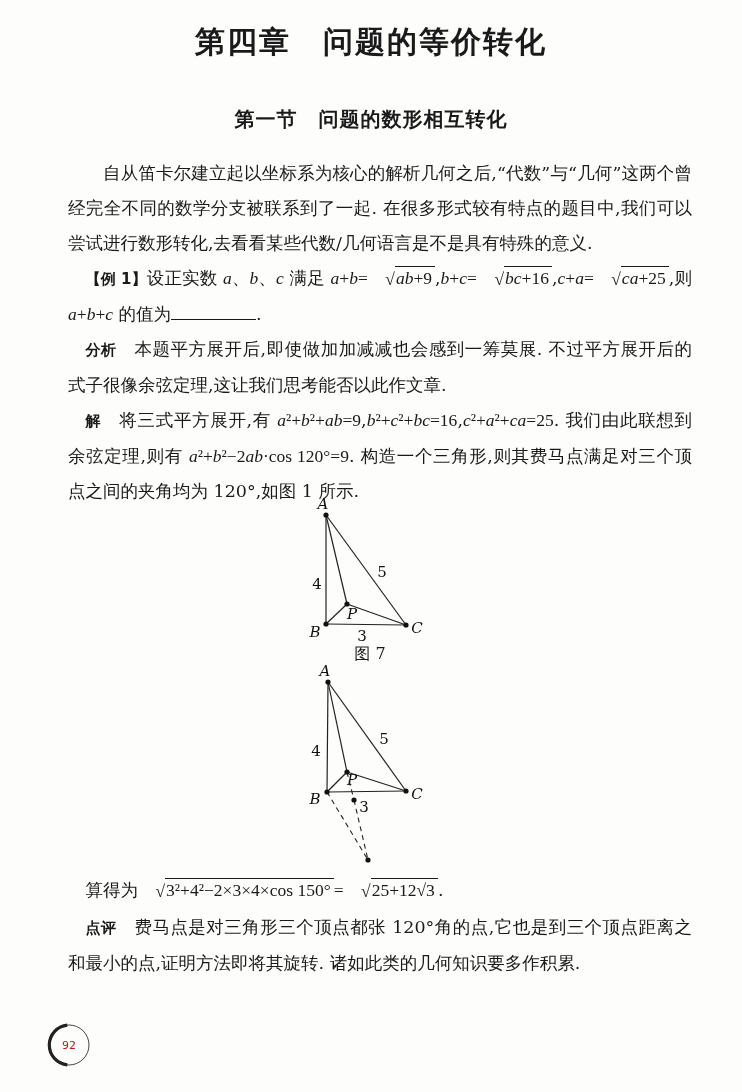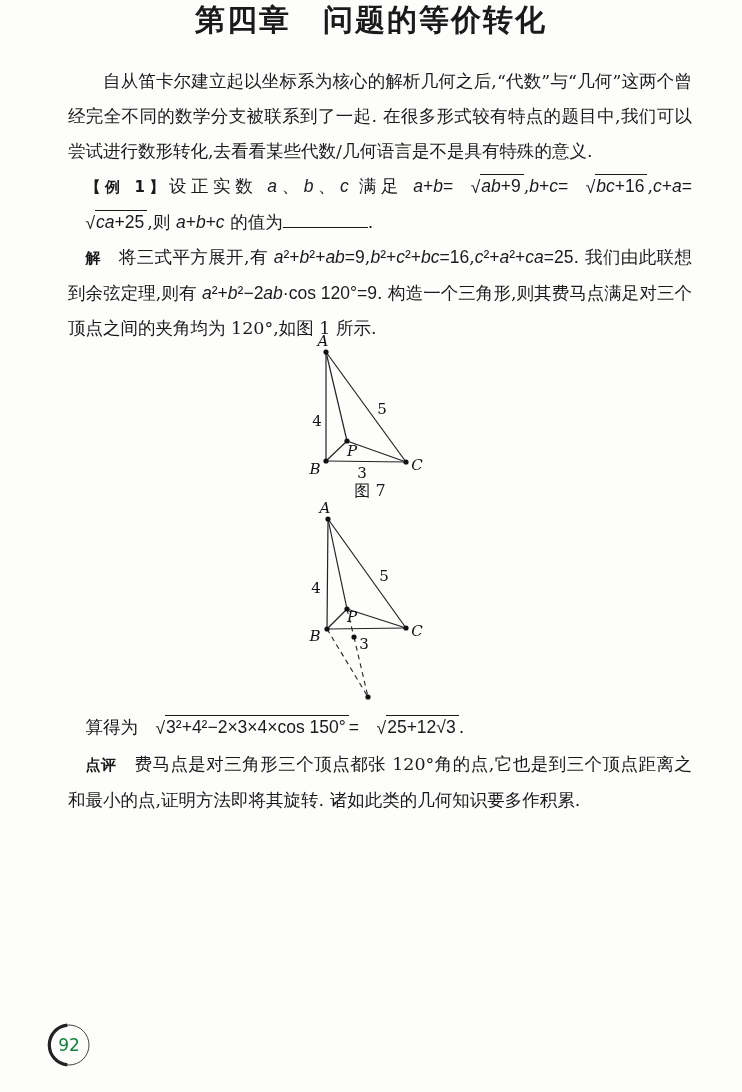--- a/index.html
+++ b/index.html
@@ -2,76 +2,78 @@
 <html><head>
 <meta charset="utf-8">
 <style>
   html,body { margin:0; padding:0; background:#e8e8e8; }
   .page {
     position:relative; width:742px; height:1092px; margin:0 auto;
     background:#fdfdfc; color:#1a1a1a; overflow:hidden;
     font-family:"DejaVu Serif","Liberation Serif",serif;
   }
   .chapter-title {
-    margin:0; padding-top:0; text-align:center;
+    margin:0; padding-top:22px; text-align:center;
     font-size:30px; line-height:40px; font-weight:700; letter-spacing:2px;
   }
   .section-title {
     margin:44px 0 0 0; text-align:center;
     font-size:20px; line-height:26px; font-weight:700; letter-spacing:1px;
   }
   .content {
     margin:24px 50px 11px 68px;
     font-size:17.5px; line-height:35px; text-align:justify;
   }
   .para { margin:0; }
   .indent  { text-indent:2em; }
   .indent1 { text-indent:1em; }
   .tok-bold {
     font-weight:700;
     font-family:"DejaVu Sans","Liberation Sans",sans-serif;
     font-size:15px;
   }
-  .tok-math, .sqrt { font-family:Liberation Sans, sans-serif; white-space:nowrap; }
+  .tok-math, .sqrt { font-family:Liberation Serif, serif; white-space:nowrap; }
   .tok-math i, .rad i { font-style:italic; }
   .sqrt { display:inline; }
   .rsign { display:inline-block; transform:translateY(1px); }
   .rad { border-top:1.4px solid #1a1a1a; padding:1px 3px 0 1px; }
   .blank {
     display:inline-block; width:85px; height:1em;
     border-bottom:1.4px solid #1a1a1a;
   }
   .figure { margin:0; text-align:center; transform:translateX(-10px); }
   .figure svg { display:block; margin:0 auto; }
   .fig1 { margin-top:-12px; }
   .fig2 { margin-top:2px; }
   .fig-caption { font-size:16px; line-height:19px; margin-top:-3px; }
   .result-line { line-height:40px; }
   .page-number { position:absolute; left:44px; top:1020px; width:50px; height:50px; }
   .page-number svg { position:absolute; left:0; top:0; }
   .page-number .num {
     position:absolute; left:0; top:0; width:50px; height:50px;
     display:flex; align-items:center; justify-content:center;
-    font-family:"DejaVu Sans","Liberation Sans",sans-serif; font-size:17px; color:#15803d;
+    font-family:"DejaVu Sans","Liberation Sans",sans-serif; font-size:11px; color:#b91c1c;
   }
 </style>
 </head>
 <body>
 
 <div class="page">
 
   <h1 class="chapter-title">第四章　问题的等价转化</h1>
 
+  <h2 class="section-title">第一节　问题的数形相互转化</h2>
 
   <div class="content">
 
     <p class="para indent"><span class="tok-text">自从笛卡尔建立起以坐标系为核心的解析几何之后,“代数”与“几何”这两个曾经完全不同的数学分支被联系到了一起. 在很多形式较有特点的题目中,我们可以尝试进行数形转化,去看看某些代数/几何语言是不是具有特殊的意义.</span></p>
 
     <p class="para indent1"><span class="tok-bold">【例 1】</span><span class="tok-text">设正实数 </span><span class="tok-math"><i>a</i>、<i>b</i>、<i>c</i></span><span class="tok-text"> 满足 </span><span class="tok-math"><i>a</i>+<i>b</i>=</span><span class="sqrt"><span class="rsign">√</span><span class="rad"><i>ab</i>+9</span></span><span class="tok-text">,</span><span class="tok-math"><i>b</i>+<i>c</i>=</span><span class="sqrt"><span class="rsign">√</span><span class="rad"><i>bc</i>+16</span></span><span class="tok-text">,</span><span class="tok-math"><i>c</i>+<i>a</i>=</span><span class="sqrt"><span class="rsign">√</span><span class="rad"><i>ca</i>+25</span></span><span class="tok-text">,则 </span><span class="tok-math"><i>a</i>+<i>b</i>+<i>c</i></span><span class="tok-text"> 的值为</span><span class="blank" style="width: 85px;"></span><span class="tok-text">.</span></p>
 
+    <p class="para indent1"><span class="tok-bold">分析</span><span class="tok-text">　本题平方展开后,即使做加加减减也会感到一筹莫展. 不过平方展开后的式子很像余弦定理,这让我们思考能否以此作文章.</span></p>
 
     <p class="para indent1"><span class="tok-bold">解</span><span class="tok-text">　将三式平方展开,有 </span><span class="tok-math"><i>a</i>²+<i>b</i>²+<i>ab</i>=9</span><span class="tok-text">,</span><span class="tok-math"><i>b</i>²+<i>c</i>²+<i>bc</i>=16</span><span class="tok-text">,</span><span class="tok-math"><i>c</i>²+<i>a</i>²+<i>ca</i>=25</span><span class="tok-text">. 我们由此联想到余弦定理,则有 </span><span class="tok-math"><i>a</i>²+<i>b</i>²−2<i>ab</i>·cos 120°=9</span><span class="tok-text">. 构造一个三角形,则其费马点满足对三个顶点之间的夹角均为 120°,如图 1 所示.</span></p>
 
     <figure class="figure fig1">
       <svg width="160" height="150" viewBox="0 0 160 150">
           <line x1="36" y1="18" x2="36" y2="127" stroke="#222" stroke-width="1.2"></line>
           <line x1="36" y1="18" x2="116" y2="128" stroke="#222" stroke-width="1.2"></line>
           <line x1="36" y1="127" x2="116" y2="128" stroke="#222" stroke-width="1.2"></line>
           <line x1="36" y1="18" x2="57" y2="107" stroke="#222" stroke-width="1.2"></line>
           <line x1="36" y1="127" x2="57" y2="107" stroke="#222" stroke-width="1.2"></line>

